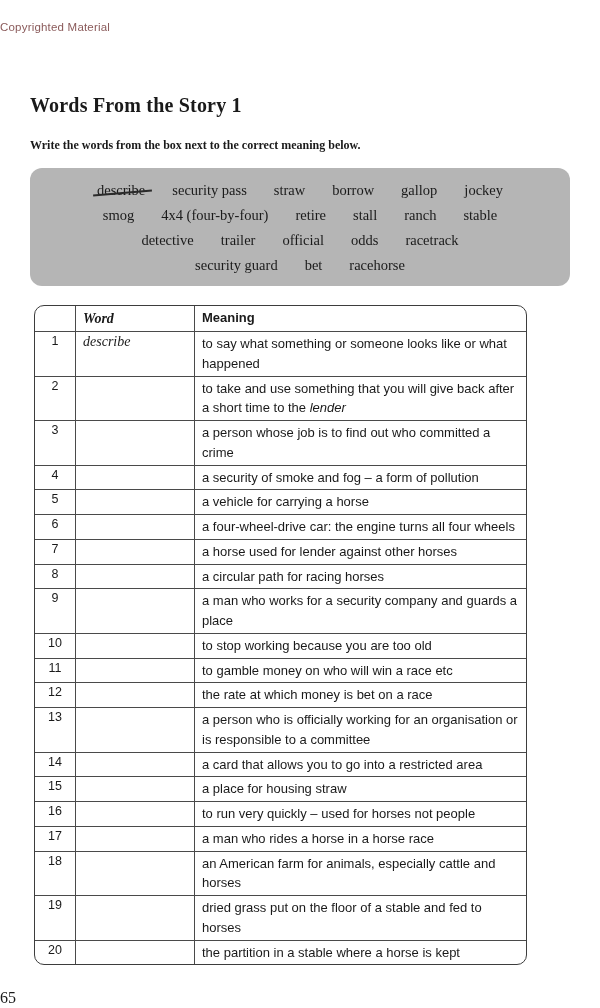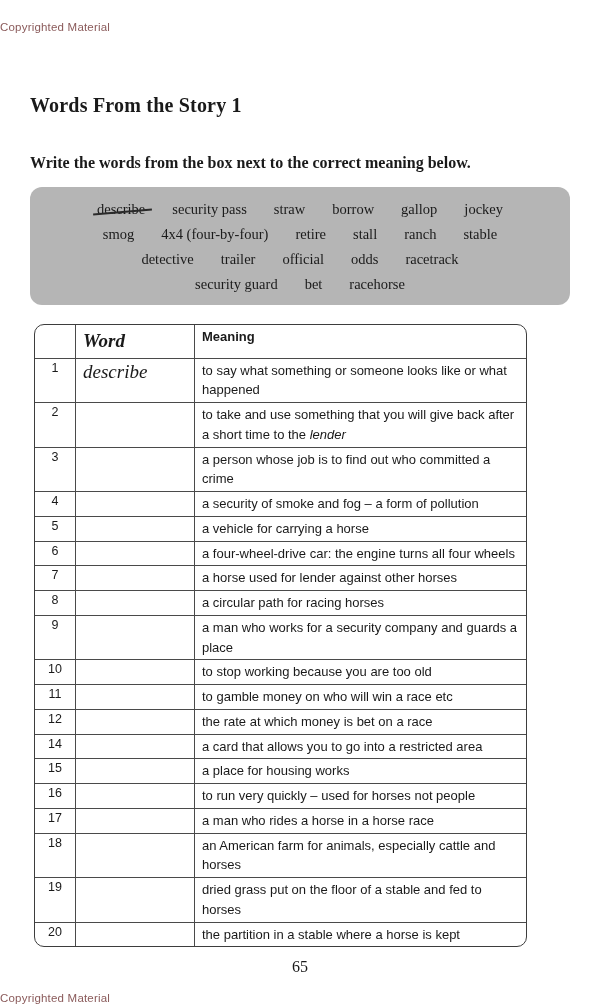--- a/index.html
+++ b/index.html
@@ -20,22 +20,22 @@
   }
   .copyright.top{padding-top:21px;}
   .copyright.bottom{margin-top:16px;}
   .title{
     margin:61px 0 0 30px;
     font-size:20px;
     font-weight:bold;
     letter-spacing:0.2px;
   }
   .instruction{
-    margin:37px 0 0 30px;
-    font-size:16px;
+    margin:21px 0 0 30px;
+    font-size:12px;
     font-weight:bold;
   }
   .word-box{
     box-sizing:border-box;
     margin:15px 30px 0 30px;
     width:540px;
     background:#b5b5b5;
     border-radius:12px;
     padding:10px 14px 8px 14px;
   }
@@ -71,37 +71,37 @@
   }
   th,td{
     padding:2px 7px 2px 7px;
     vertical-align:top;
     text-align:left;
   }
   tr > *:not(:last-child){border-right:1px solid #4a4a4a;}
   thead th{border-bottom:1px solid #4a4a4a;}
   tbody tr:not(:last-child) td{border-bottom:1px solid #4a4a4a;}
   .col-num{width:26px;text-align:center;font-family:"Liberation Sans", sans-serif;font-size:12.5px;}
-  .col-word{width:104px;font-style:italic;font-family:"Liberation Serif", serif;font-size:19px;}
+  .col-word{width:104px;font-style:italic;font-family:"Liberation Serif", serif;font-size:14px;}
   .col-meaning{
     font-family:"Liberation Sans", sans-serif;
     font-size:13px;
     line-height:1.52;
   }
   thead th{
     font-family:"Liberation Sans", sans-serif;
     font-size:13px;
     font-weight:bold;
     font-style:normal;
     line-height:1.5;
   }
   .em-it{font-style:italic;}
   .page-number{
-    text-align:center;
-    margin-top:11px;
+    text-align:left;
+    margin-top:24px;
     font-size:16px;
   }
 </style>
 </head>
 <body>
 
 <div class="page">
 
   <div class="copyright top">Copyrighted Material</div>
 
@@ -204,28 +204,33 @@
             <td class="col-num">11</td>
             <td class="col-word"></td>
             <td class="col-meaning">to gamble money on who will win a race etc</td>
           </tr>
           <tr>
             <td class="col-num">12</td>
             <td class="col-word"></td>
             <td class="col-meaning">the rate at which money is bet on a race</td>
           </tr>
           <tr>
+            <td class="col-num">13</td>
+            <td class="col-word"></td>
+            <td class="col-meaning">a person who is officially working for an organisation or is responsible to a committee</td>
+          </tr>
+          <tr>
             <td class="col-num">14</td>
             <td class="col-word"></td>
             <td class="col-meaning">a card that allows you to go into a restricted area</td>
           </tr>
           <tr>
             <td class="col-num">15</td>
             <td class="col-word"></td>
-            <td class="col-meaning">a place for housing works</td>
+            <td class="col-meaning">a place for housing straw</td>
           </tr>
           <tr>
             <td class="col-num">16</td>
             <td class="col-word"></td>
             <td class="col-meaning">to run very quickly – used for horses not people</td>
           </tr>
           <tr>
             <td class="col-num">17</td>
             <td class="col-word"></td>
             <td class="col-meaning">a man who rides a horse in a horse race</td>

